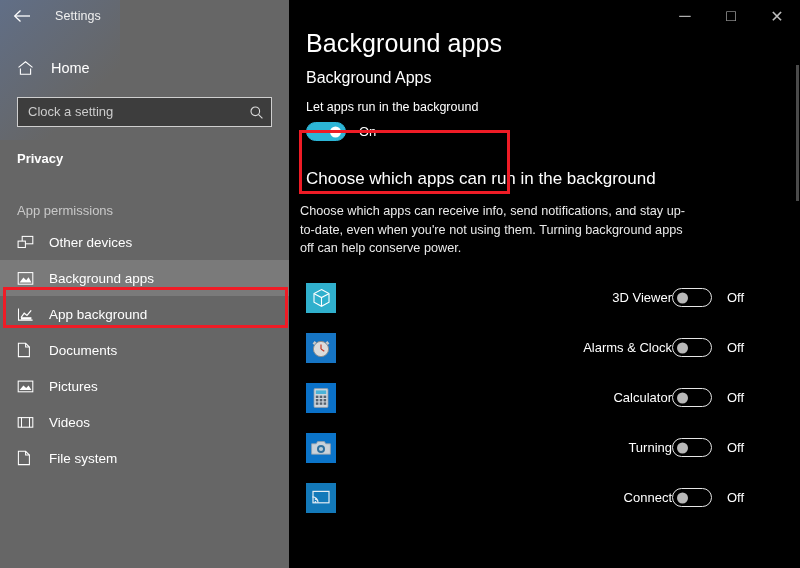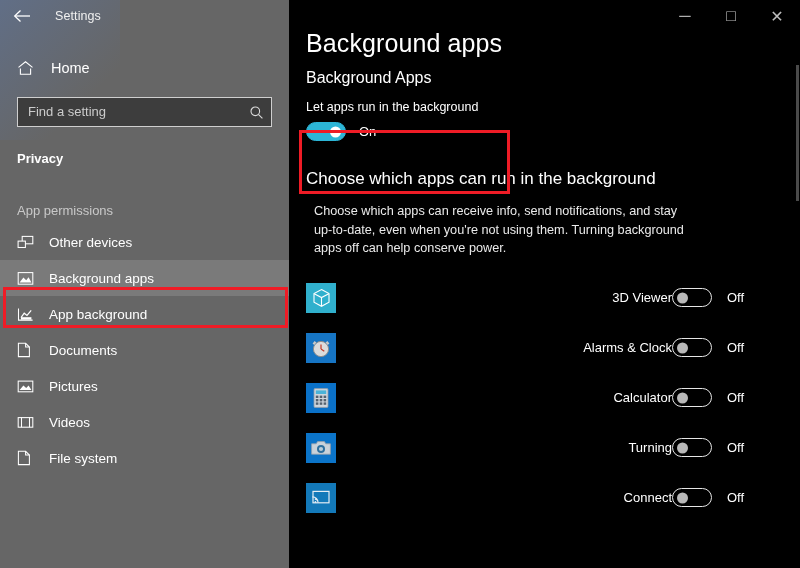--- a/index.html
+++ b/index.html
@@ -216,21 +216,21 @@
 
   .choose-head {
     font-size:17px;
     color:#ffffff;
     padding:28px 0 0 17px;
   }
   .choose-desc {
     font-size:12.7px;
     color:#eaeaea;
     line-height:18.5px;
-    padding:13px 0 0 25px;
+    padding:13px 0 0 11px;
     width:404px;
   }
 
   .app-list { margin-top:15px;text-align:right; }
 
   .app-row {
     display:flex; align-items:center;
     height:50px;
     padding-left:17px;
   }
@@ -288,21 +288,21 @@
       <span class="ic">
         <svg width="17" height="16" viewBox="0 0 17 16" fill="none" stroke="#ffffff" stroke-width="1.1">
           <path d="M1.5 7.4 L8.5 1.8 L15.5 7.4"></path>
           <path d="M3.4 8.4 V14.2 H13.6 V8.4"></path>
         </svg>
       </span>
       <span class="lbl">Home</span>
     </div>
 
     <div class="searchbox">
-      <div class="ph">Find a setting</div>
+      <div class="ph">Clock a setting</div>
       <div class="mag">
         <svg width="15" height="15" viewBox="0 0 15 15" fill="none" stroke="#dcdcdc" stroke-width="1.1">
           <circle cx="6.3" cy="6.3" r="4.3"></circle>
             <path d="M9.6 9.6 L13.4 13.4"></path>
         </svg>
       </div>
     </div>
 
     <div class="section-head">Privacy</div>
     <div class="group-head">App permissions</div>

